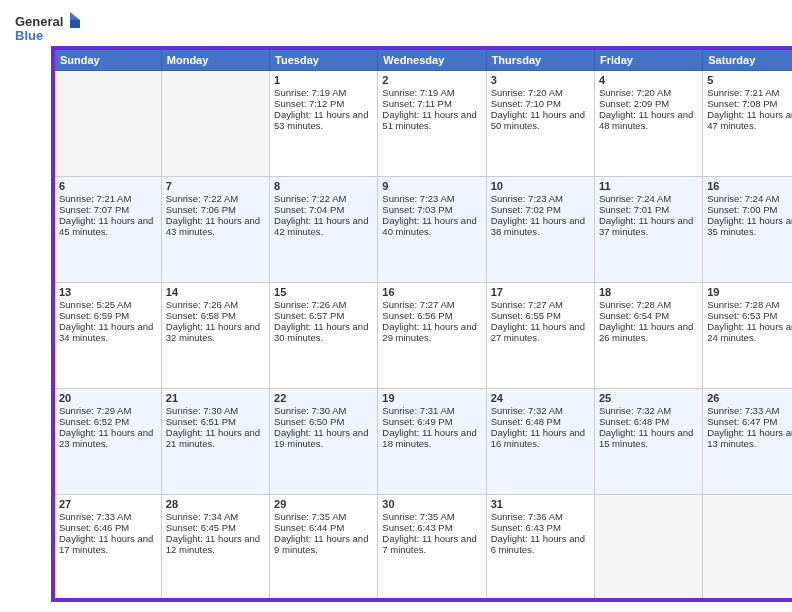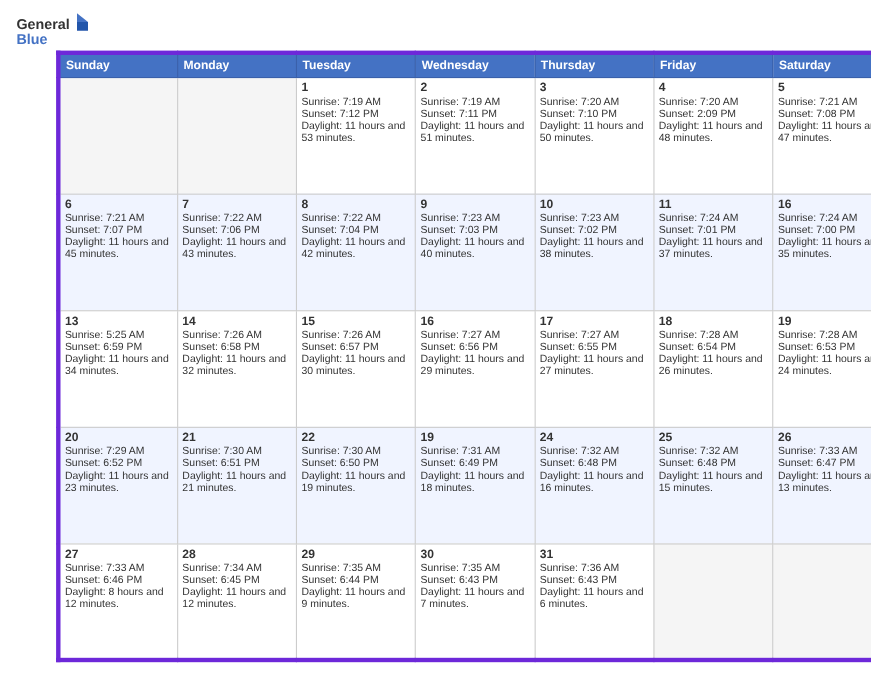--- a/index.html
+++ b/index.html
@@ -278,21 +278,21 @@
             <div>Sunrise: 7:33 AM</div>
             <div>Sunset: 6:47 PM</div>
             <div>Daylight: 11 hours and 13 minutes.</div>
           </td>
         </tr>
         <tr>
           <td>
             <span class="day-num">27</span>
             <div>Sunrise: 7:33 AM</div>
             <div>Sunset: 6:46 PM</div>
-            <div>Daylight: 8 hours and 12 minutes.</div>
+            <div>Daylight: 11 hours and 17 minutes.</div>
           </td>
           <td>
             <span class="day-num">28</span>
             <div>Sunrise: 7:34 AM</div>
             <div>Sunset: 6:45 PM</div>
             <div>Daylight: 11 hours and 12 minutes.</div>
           </td>
           <td>
             <span class="day-num">29</span>
             <div>Sunrise: 7:35 AM</div>

